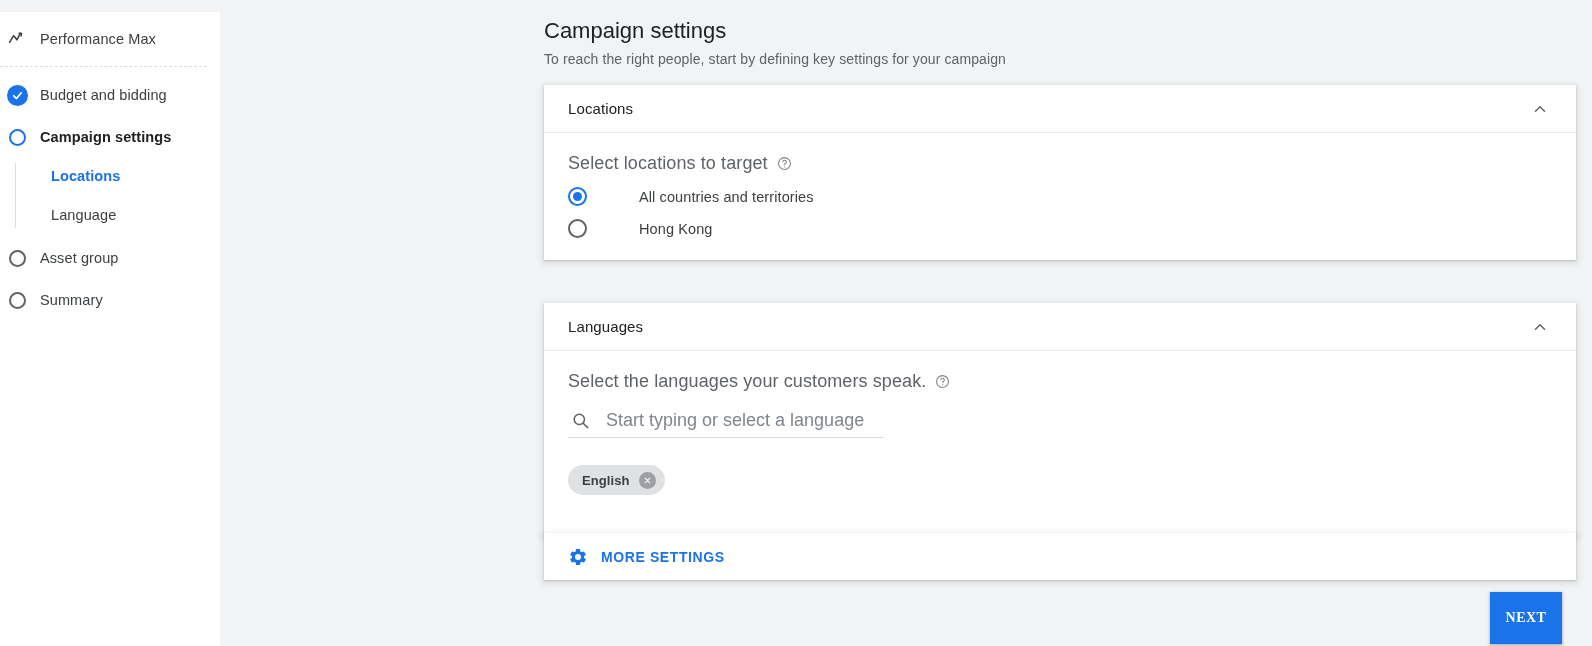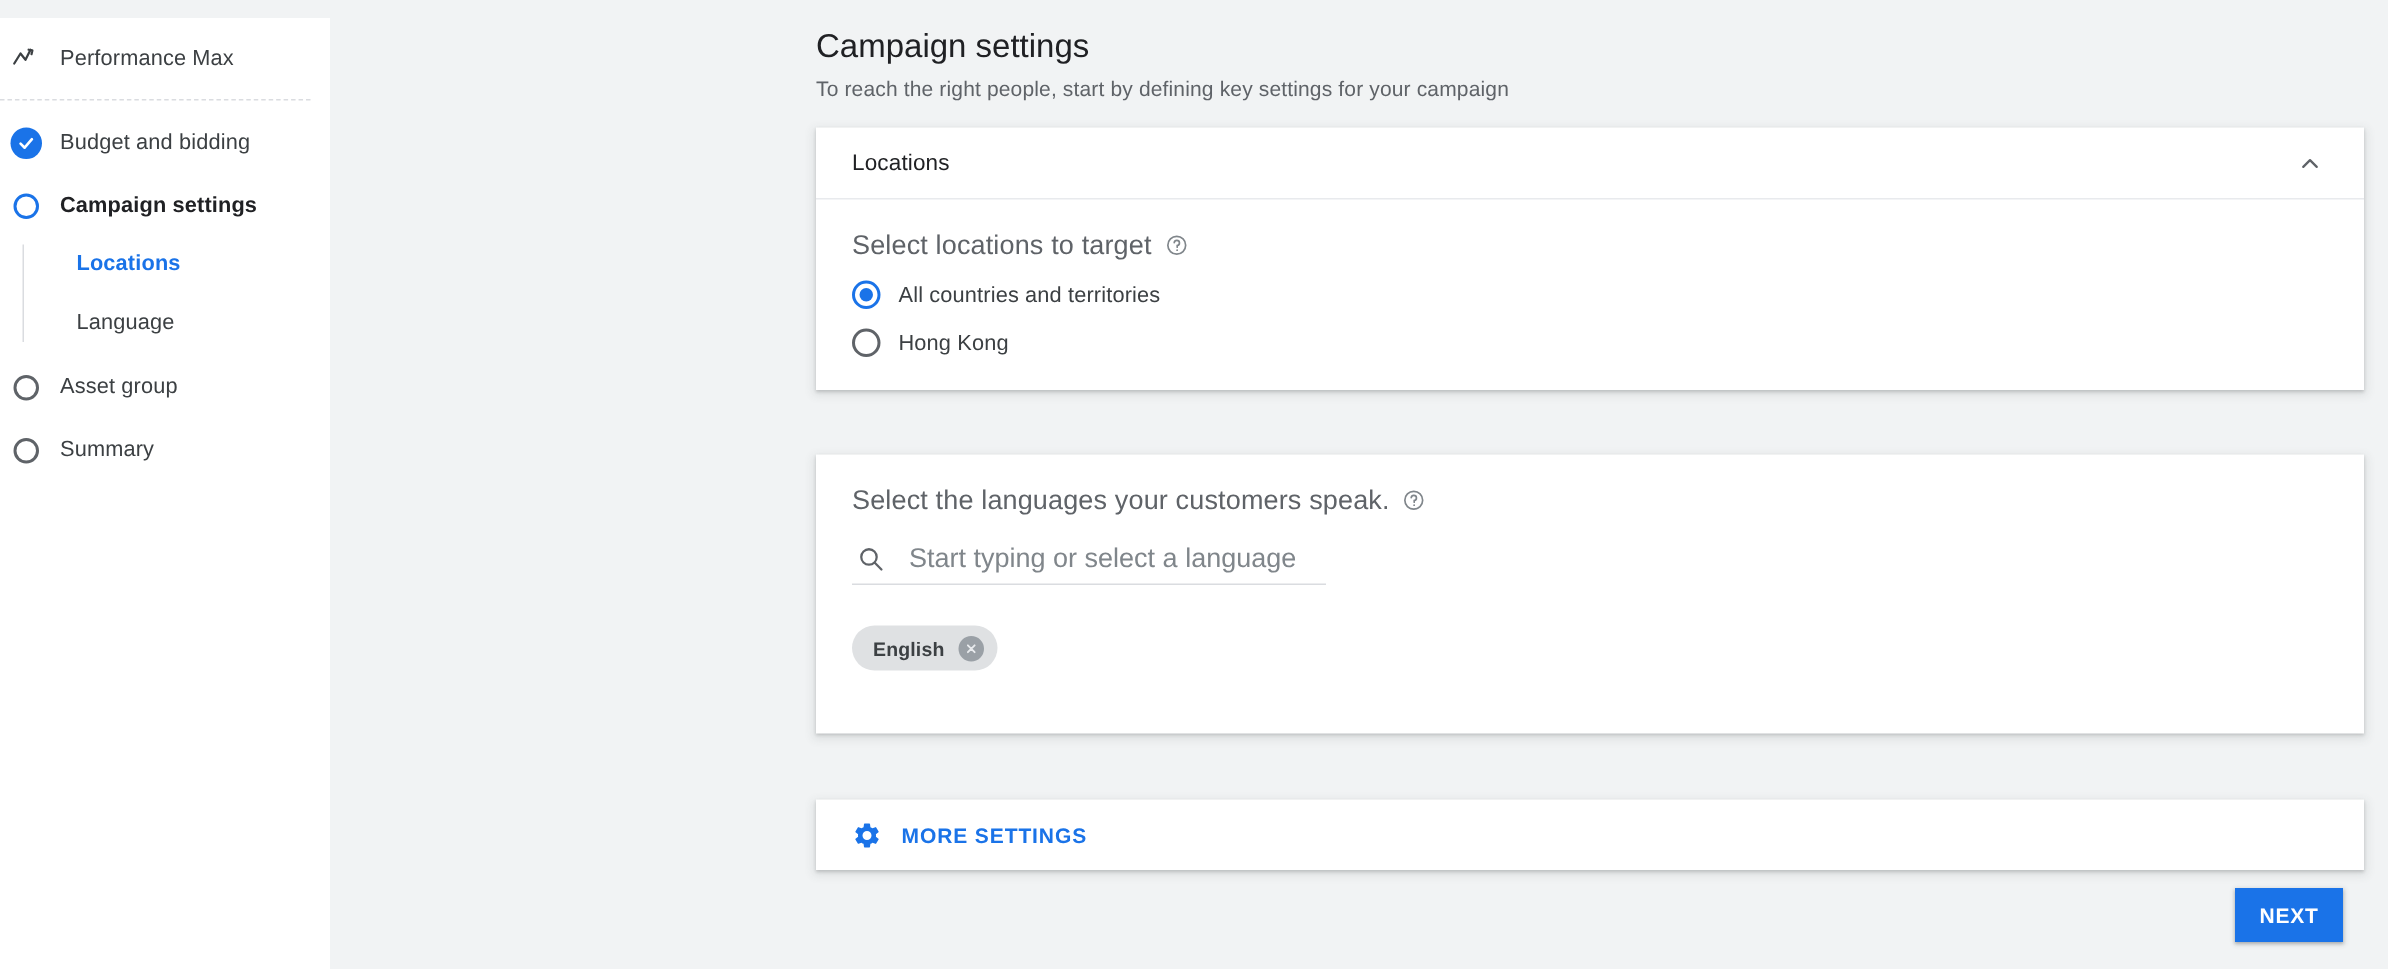--- a/index.html
+++ b/index.html
@@ -165,20 +165,21 @@
     display: inline-flex;
     align-items: center;
     justify-content: center;
   }
 
   .radio-row {
     display: flex;
     align-items: center;
     margin-top: 13px;
     cursor: pointer;
+    gap: 40px;
   }
   .radio {
     width: 19px; height: 19px;
     border-radius: 50%;
     border: 2px solid #5f6368;
     box-sizing: border-box;
     margin-right: 12px;
     flex: 0 0 19px;
     position: relative;
     background: #fff;
@@ -271,25 +272,25 @@
     font-weight: bold;
     color: #1a73e8;
     letter-spacing: .6px;
   }
 
   .next-button {
     position: absolute;
     left: 1270px;
     top: 592px;
     width: 72px;
-    height: 36px;
+    height: 52px;
     background: #1a73e8;
     color: #fff;
     border: none;
-    font-family: Liberation Sans, sans-serif;
+    font-family: Liberation Serif, serif;
     font-size: 14px;
     font-weight: bold;
     letter-spacing: .5px;
     cursor: pointer;
     box-shadow: 0 1px 2px 0 rgba(60,64,67,.3), 0 1px 3px 1px rgba(60,64,67,.15);
   }
 </style>
 </head>
 <body>
 
@@ -382,20 +383,28 @@
         <span class="radio-label">All countries and territories</span>
       </div>
       <div class="radio-row">
         <span class="radio"></span>
         <span class="radio-label">Hong Kong</span>
       </div>
     </div>
   </div>
 
   <div class="card" style="top:303px;">
+    <div class="card-header">
+      <span class="card-title">Languages</span>
+      <span class="chev">
+        <svg width="18" height="18" viewBox="0 0 24 24" fill="none" stroke="#5f6368" stroke-width="2" stroke-linecap="round" stroke-linejoin="round">
+          <path d="M6 15 L12 9 L18 15"></path>
+        </svg>
+      </span>
+    </div>
     <div class="card-body" style="padding-bottom:42px;">
       <div class="field-label">
         <span>Select the languages your customers speak.</span>
         <span class="help-icon">
           <svg width="15" height="15" viewBox="0 0 24 24" fill="none" stroke="#80868b" stroke-width="1.8">
             <circle cx="12" cy="12" r="9.5"></circle>
             <path d="M9.3 9.2a2.8 2.8 0 1 1 3.2 3.1v1.7" stroke-linecap="round" fill="none"></path>
             <circle cx="12.4" cy="17.2" r="1" fill="#80868b" stroke="none"></circle>
           </svg>
         </span>

